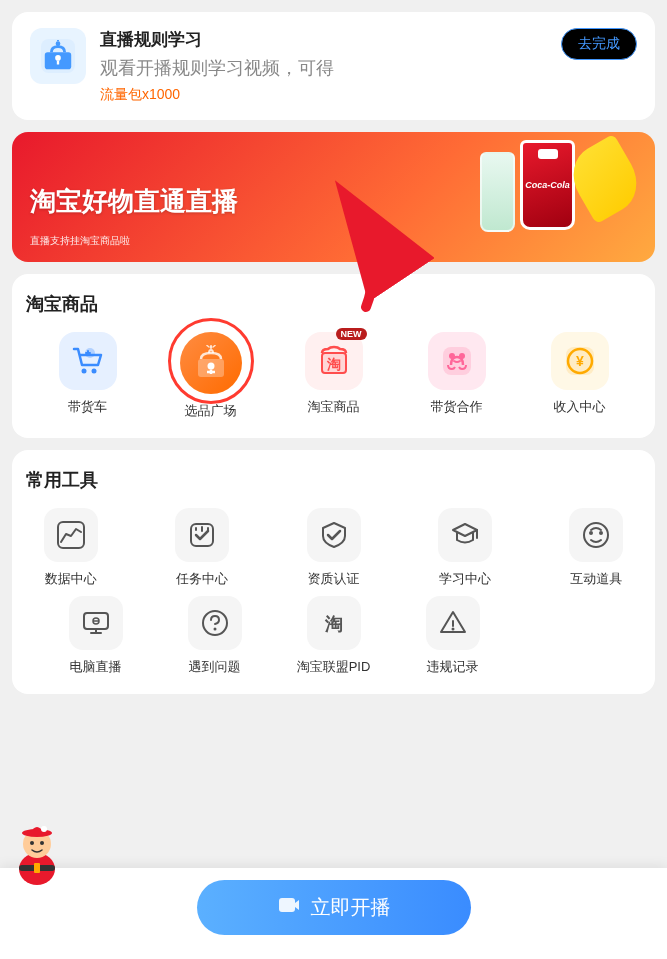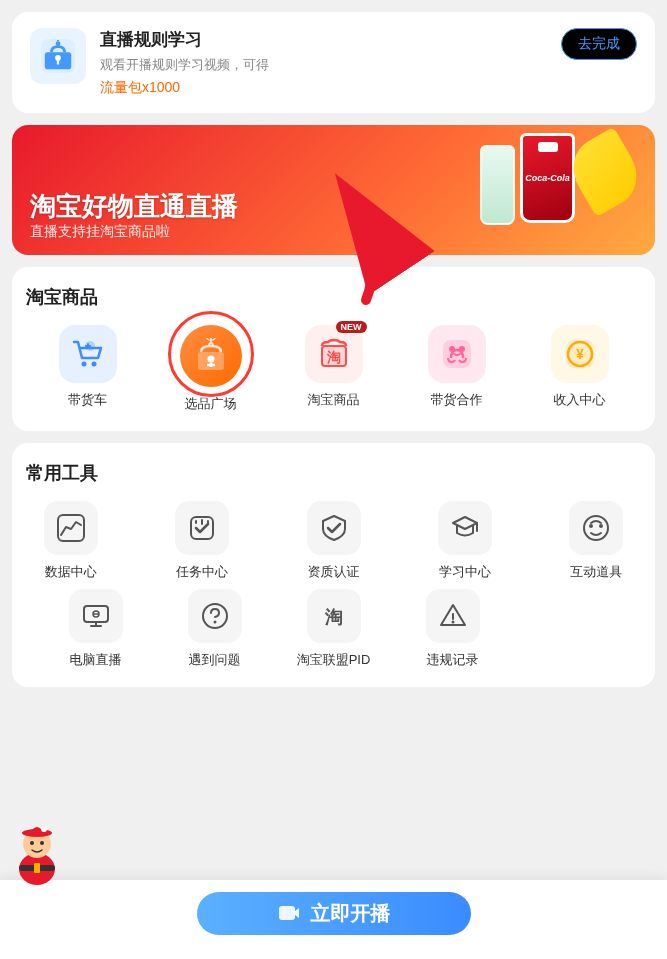--- a/index.html
+++ b/index.html
@@ -34,21 +34,21 @@
     }
     .task-icon-wrap svg { width: 34px; height: 34px; }
     .task-text { flex: 1; }
     .task-title {
       font-size: 17px;
       font-weight: 600;
       color: #222;
       margin-bottom: 4px;
     }
     .task-desc {
-      font-size: 13px;
+      font-size: 18px;
       color: #888;
       line-height: 1.5;
       margin-bottom: 4px;
     }
     .task-reward {
       font-size: 14px;
       color: #ff6600;
       font-weight: 500;
     }
     .task-btn {
@@ -77,23 +77,23 @@
     }
     .banner-text { flex: 1; z-index: 2; }
     .banner-title {
       font-size: 26px;
       font-weight: 800;
       color: #fff;
       line-height: 1.2;
       text-shadow: 0 1px 3px rgba(0,0,0,0.2);
     }
     .banner-subtitle {
-      font-size: 14px;
+      font-size: 10px;
       color: rgba(255,255,255,0.9);
-      margin-top: 0;
+      margin-top: 17px;
     }
     .banner-decoration {
       position: absolute;
       right: 0;
       top: 0;
       width: 260px;
       height: 130px;
       z-index: 1;
       overflow: hidden;
       border-radius: 0 16px 16px 0;
@@ -279,27 +279,27 @@
       padding: 12px 20px 24px 20px;
       display: flex;
       justify-content: center;
       align-items: center;
       box-shadow: 0 -2px 12px rgba(0,0,0,0.08);
     }
     .live-btn {
       background: linear-gradient(90deg, #5bb0ff, #3a8cff);
       color: #fff;
       font-size: 20px;
-      font-weight: 700;
+      font-weight: 400;
       border-radius: 36px;
-      padding: 8px 80px;
+      padding: 14px 80px;
       border: none;
       cursor: pointer;
       display: flex;
-      align-items: center;
+      align-items: flex-start;
       gap: 10px;
     }
 
     
     .character {
       position: fixed;
       bottom: 70px;
       left: 10px;
       width: 55px;
       height: 70px;

